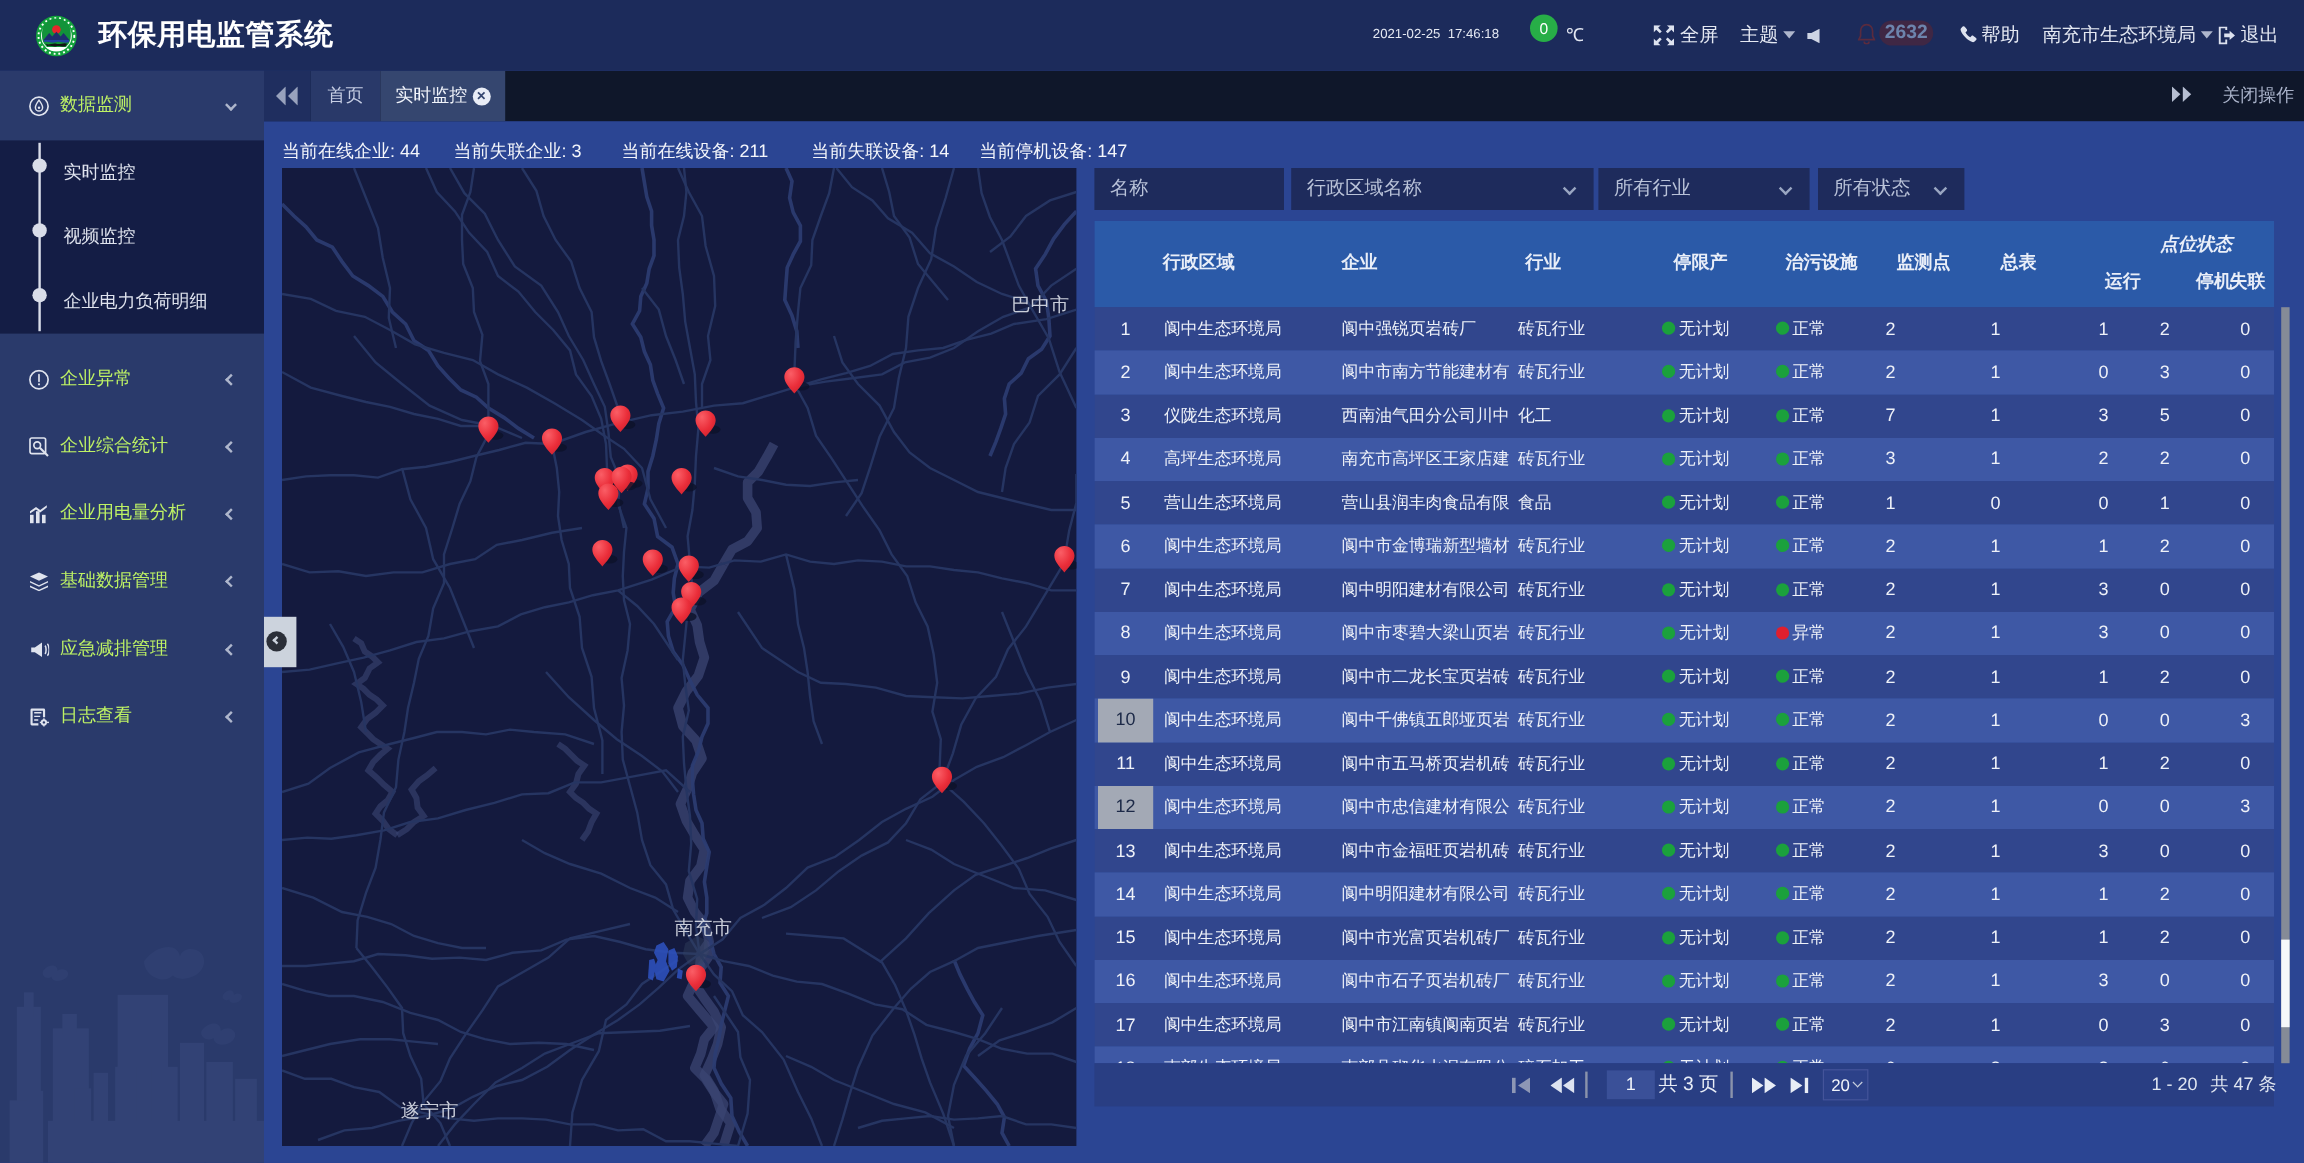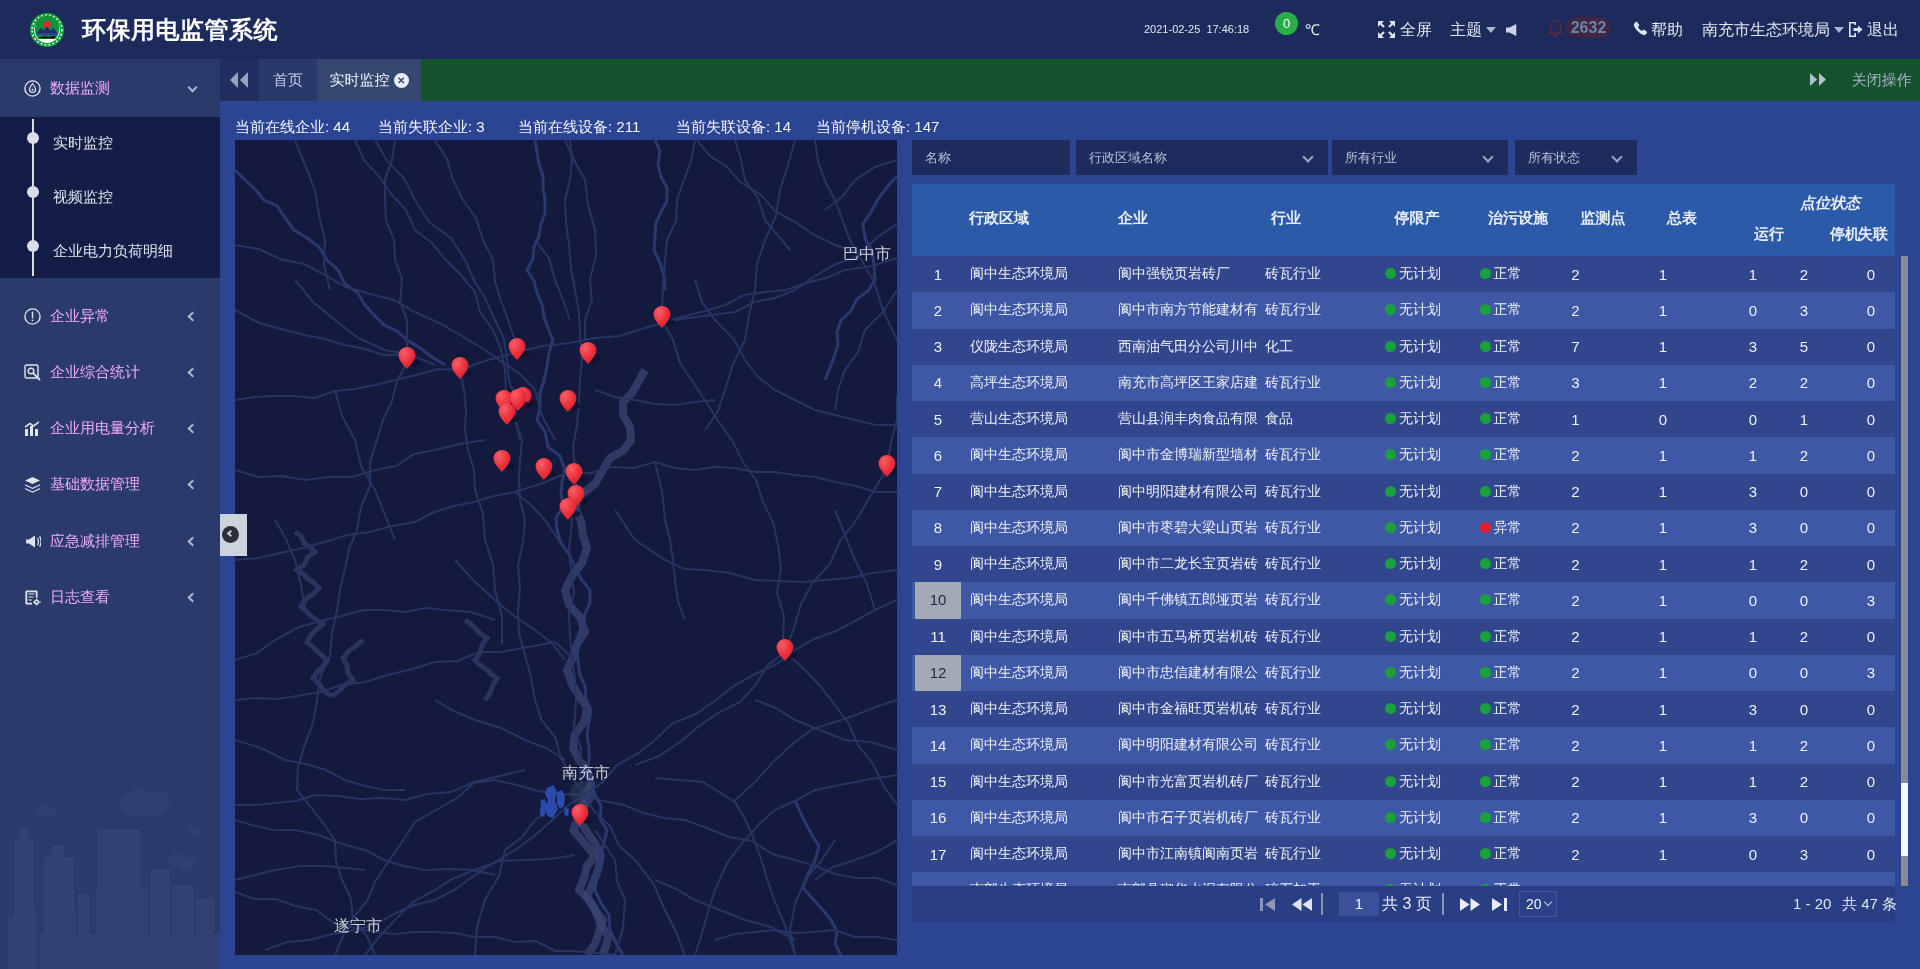--- a/index.html
+++ b/index.html
@@ -8,45 +8,45 @@
 
 .header{position:absolute;left:0;top:0;width:1920px;height:59px;background:#1c2b5b;z-index:30;}
 .header .title{position:absolute;left:82px;top:0;line-height:59px;color:#fff;font-size:24px;font-weight:bold;letter-spacing:0.5px;}
 .hitem{position:absolute;top:0;height:59px;line-height:59px;color:#e4e8f2;font-size:16px;white-space:nowrap;}
 .chev{display:inline-block;width:7px;height:7px;border-left:2px solid #aeb6cc;border-bottom:2px solid #aeb6cc;}
 .chev.down{transform:rotate(-45deg);}
 .chev.left{transform:rotate(45deg);}
 .tri{display:inline-block;width:0;height:0;border-left:5px solid transparent;border-right:5px solid transparent;border-top:6px solid #aeb6cc;vertical-align:2px;}
 
 .sidebar{position:absolute;left:0;top:59px;width:220px;height:910px;background:#2a3a6b;z-index:20;}
-.m-item{position:relative;height:56.3px;line-height:56.3px;color:#f0abfc;font-size:15px;}
+.m-item{position:relative;height:56.3px;line-height:56.3px;color:#bef264;font-size:15px;}
 .m-item .mtxt{position:absolute;left:50px;top:0;}
 .m-item .micon{position:absolute;left:24px;top:20px;width:17px;height:17px;}
 .m-item .arr{position:absolute;right:24px;top:25px;}
 .sub-block{position:relative;background:#141d45;height:161px;}
 .sub-block .vline{position:absolute;left:32px;top:2px;width:2px;height:157px;background:#d9dde9;}
 .sub-item{position:absolute;left:53px;color:#dfe3ee;font-size:15px;}
 .sub-dot{position:absolute;left:27px;width:12px;height:12px;border-radius:50%;background:#d9dde9;}
 
-.tabbar{position:absolute;left:220px;top:59px;width:1700px;height:42px;background:#14532d;z-index:10;}
+.tabbar{position:absolute;left:220px;top:59px;width:1700px;height:42px;background:#0f172a;z-index:10;}
 .tb-coll{position:absolute;left:0;top:0;width:39px;height:42px;background:#1f2e5f;}
 .tab{position:absolute;top:0;height:42px;line-height:42px;font-size:15px;color:#c6cee4;text-align:center;}
 .tab.home{left:39px;width:58px;background:#293969;}
 .tab.act{left:97px;width:104px;background:#35466f;color:#f0f3fa;}
 .tb-right{position:absolute;right:4px;top:0;height:42px;line-height:42px;color:#a9b2c9;font-size:15px;}
 
 .content{position:absolute;left:220px;top:101px;width:1700px;height:868px;background:#2b4593;}
 .stat{position:absolute;top:6px;height:39px;line-height:39px;color:#f4f6fb;font-size:15px;white-space:nowrap;}
 
 .map{position:absolute;left:15px;top:39px;width:662px;height:815px;background:#141a3e;}
 .handle{position:absolute;left:0px;top:413px;width:27px;height:42px;background:#ccd3dd;z-index:5;}
 .handle .hc{position:absolute;left:2px;top:12px;width:17px;height:17px;border-radius:50%;background:#2b2f38;}
 .handle .hc i{position:absolute;left:6px;top:5px;display:block;width:5px;height:5px;border-left:2px solid #ccd3dd;border-bottom:2px solid #ccd3dd;transform:rotate(45deg);}
 
-.f-input,.f-select{position:absolute;top:39px;height:35px;background:#1e2b5c;color:#b9c2d8;font-size:13px;line-height:35px;padding-left:13px;}
+.f-input,.f-select{position:absolute;top:39px;height:35px;background:#1e2b5c;color:#b9c2d8;font-size:16px;line-height:35px;padding-left:13px;}
 .f-select .car{position:absolute;right:16px;top:13px;width:8px;height:8px;border-left:2px solid #9aa6c2;border-bottom:2px solid #9aa6c2;transform:rotate(-45deg);}
 
 .table{position:absolute;left:692px;top:83px;width:983px;height:702px;overflow:hidden;}
 .thead{position:relative;width:983px;height:72px;background:#2b5aa8;color:#e9eef8;font-weight:bold;font-size:15px;}
 .th{position:absolute;transform:translateX(-50%);white-space:nowrap;}
 .tr{position:relative;width:983px;height:36.25px;display:flex;align-items:center;color:#eef1f8;font-size:14px;}
 .tr.odd{background:#31468d;}
 .tr.even{background:#3e58a5;}
 .td{flex:none;white-space:nowrap;overflow:hidden;}
 .c1{width:52px;text-align:center;font-size:15px;}

